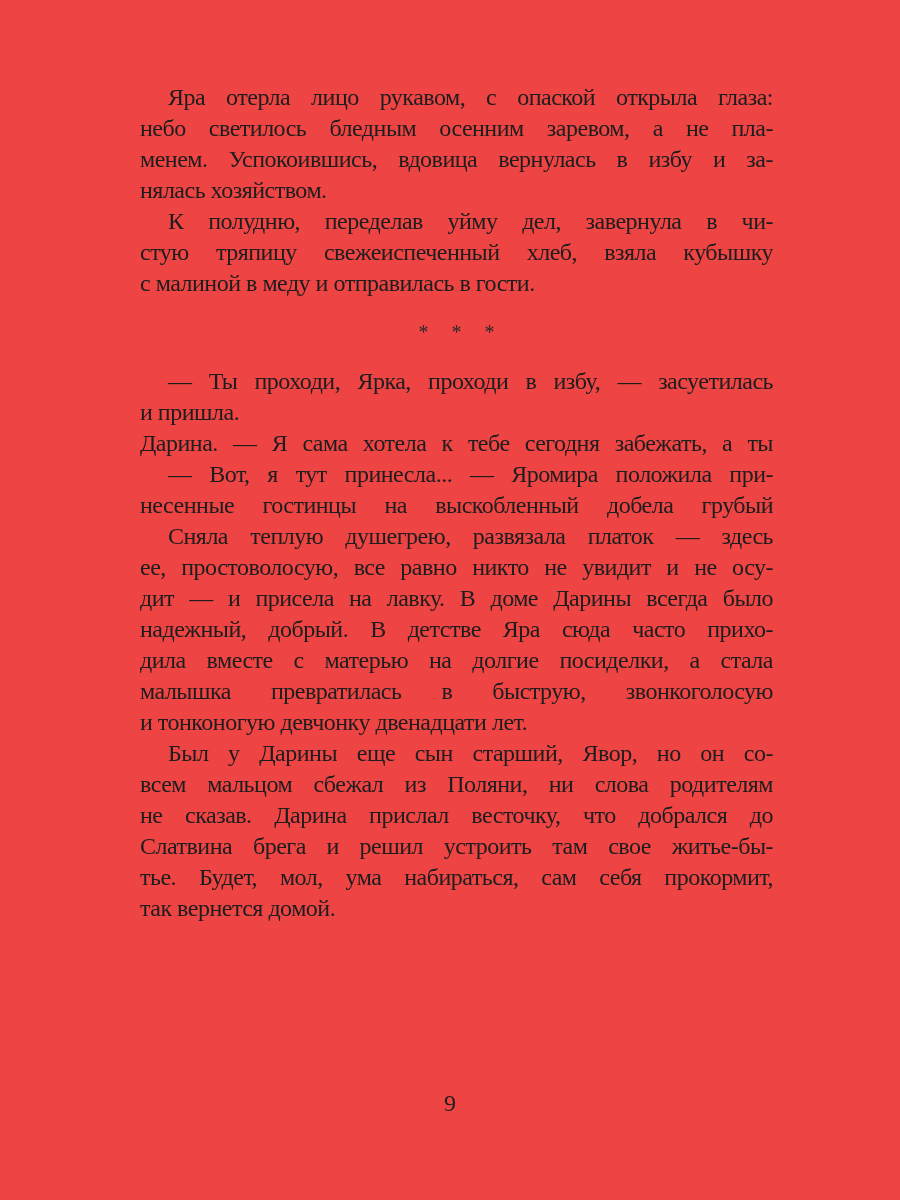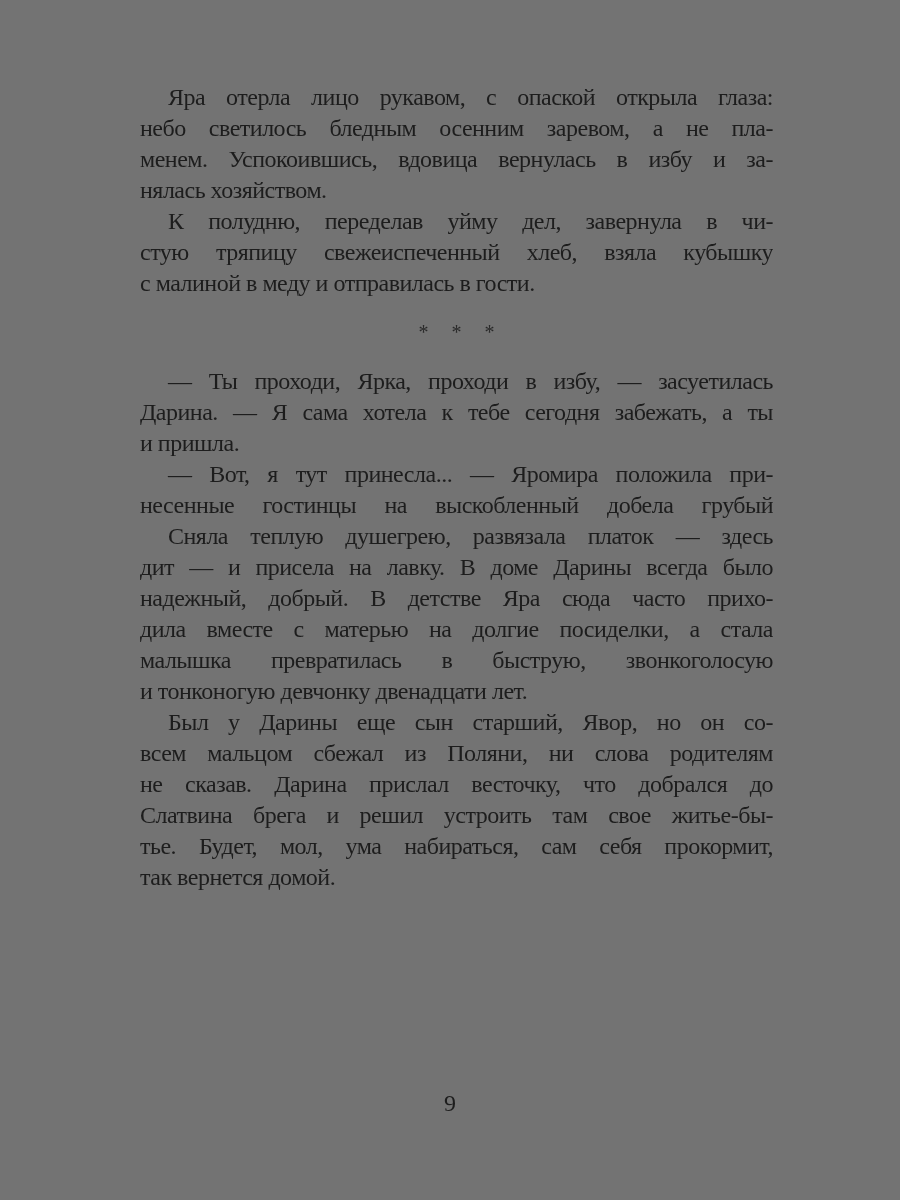--- a/index.html
+++ b/index.html
@@ -11,21 +11,21 @@
     height: 1200px;
     background: #ffffff;
     font-family: "Liberation Serif", "DejaVu Serif", serif;
     color: #1d1d1d;
     position: relative;
     overflow: hidden;
   }
   .page {
     position: absolute;
     inset: 0;
-    background: #737373;
+    background: #ef4444;
   }
   .text-block {
     position: absolute;
     left: 140px;
     top: 82px;
     width: 633px;
     font-size: 24px;
     line-height: 31px;
     letter-spacing: -0.5px;
   }
@@ -77,29 +77,30 @@
         <div class="line last">нялась хозяйством.</div>
       </div>
       <div class="paragraph">
         <div class="line first">К полудню, переделав уйму дел, завернула в чи-</div>
         <div class="line">стую тряпицу свежеиспеченный хлеб, взяла кубышку</div>
         <div class="line last">с малиной в меду и отправилась в гости.</div>
       </div>
       <div class="separator">* * *</div>
       <div class="paragraph">
         <div class="line first">— Ты проходи, Ярка, проходи в избу, — засуетилась</div>
+        <div class="line last">и пришла.</div>
         <div class="line">Дарина. — Я сама хотела к тебе сегодня забежать, а ты</div>
-        <div class="line last">и пришла.</div>
       </div>
       <div class="paragraph">
         <div class="line first">— Вот, я тут принесла... — Яромира положила при-</div>
         <div class="line">несенные гостинцы на выскобленный добела грубый</div>
       </div>
       <div class="paragraph">
         <div class="line first">Сняла теплую душегрею, развязала платок — здесь</div>
+        <div class="line">ее, простоволосую, все равно никто не увидит и не осу-</div>
         <div class="line">дит — и присела на лавку. В доме Дарины всегда было</div>
         <div class="line">надежный, добрый. В детстве Яра сюда часто прихо-</div>
         <div class="line">дила вместе с матерью на долгие посиделки, а стала</div>
         <div class="line">малышка превратилась в быструю, звонкоголосую</div>
         <div class="line last">и тонконогую девчонку двенадцати лет.</div>
       </div>
       <div class="paragraph">
         <div class="line first">Был у Дарины еще сын старший, Явор, но он со-</div>
         <div class="line">всем мальцом сбежал из Поляни, ни слова родителям</div>
         <div class="line">не сказав. Дарина прислал весточку, что добрался до</div>

